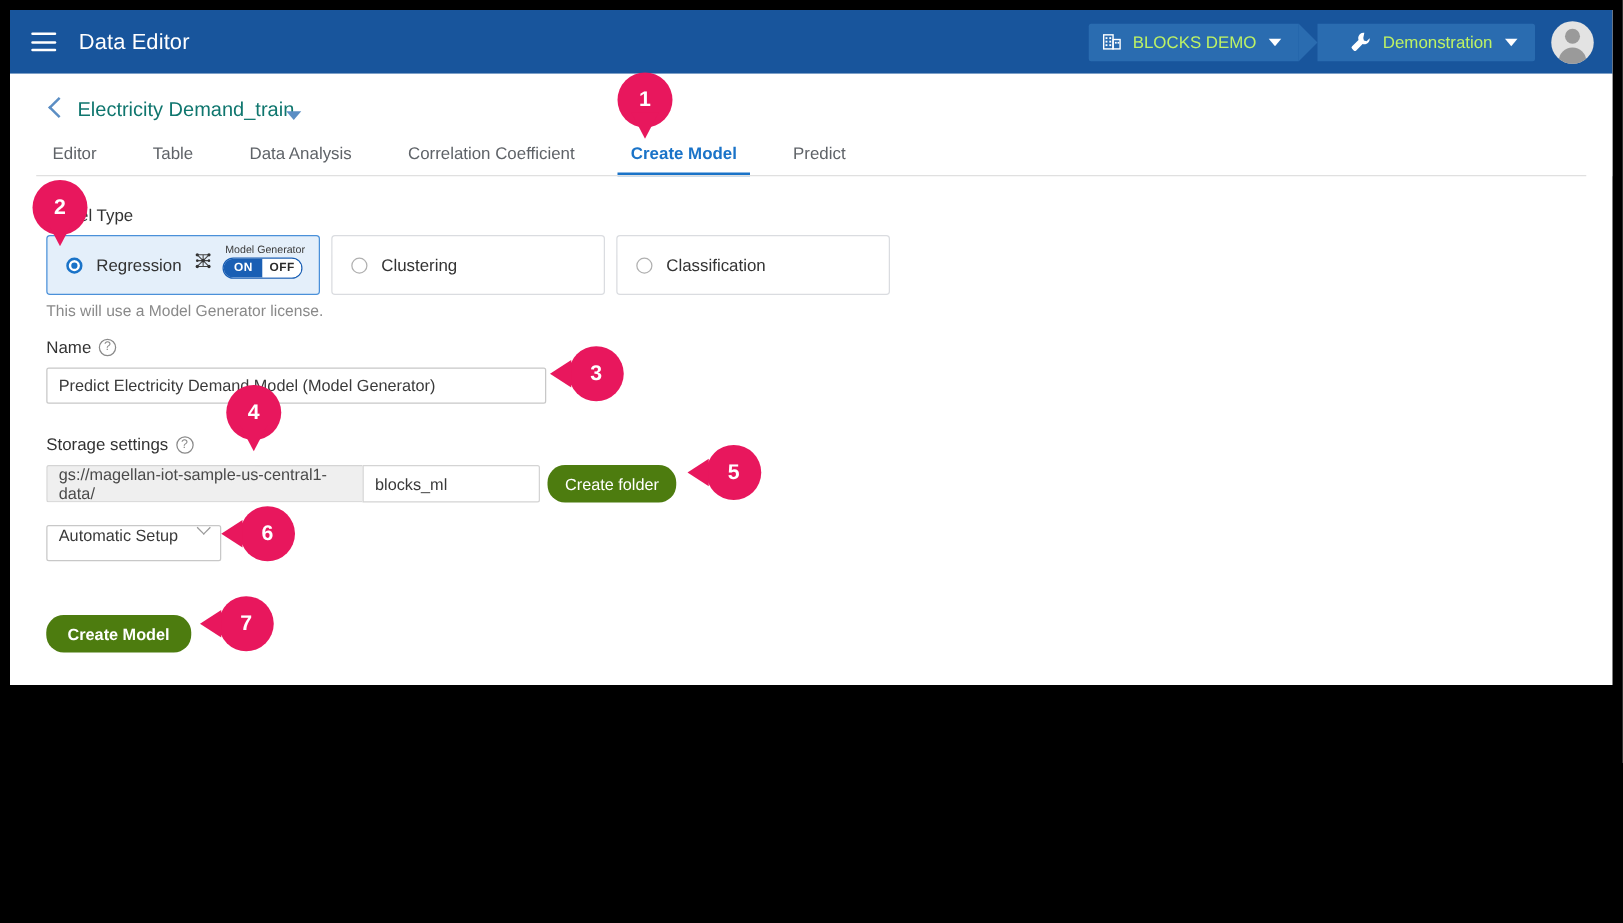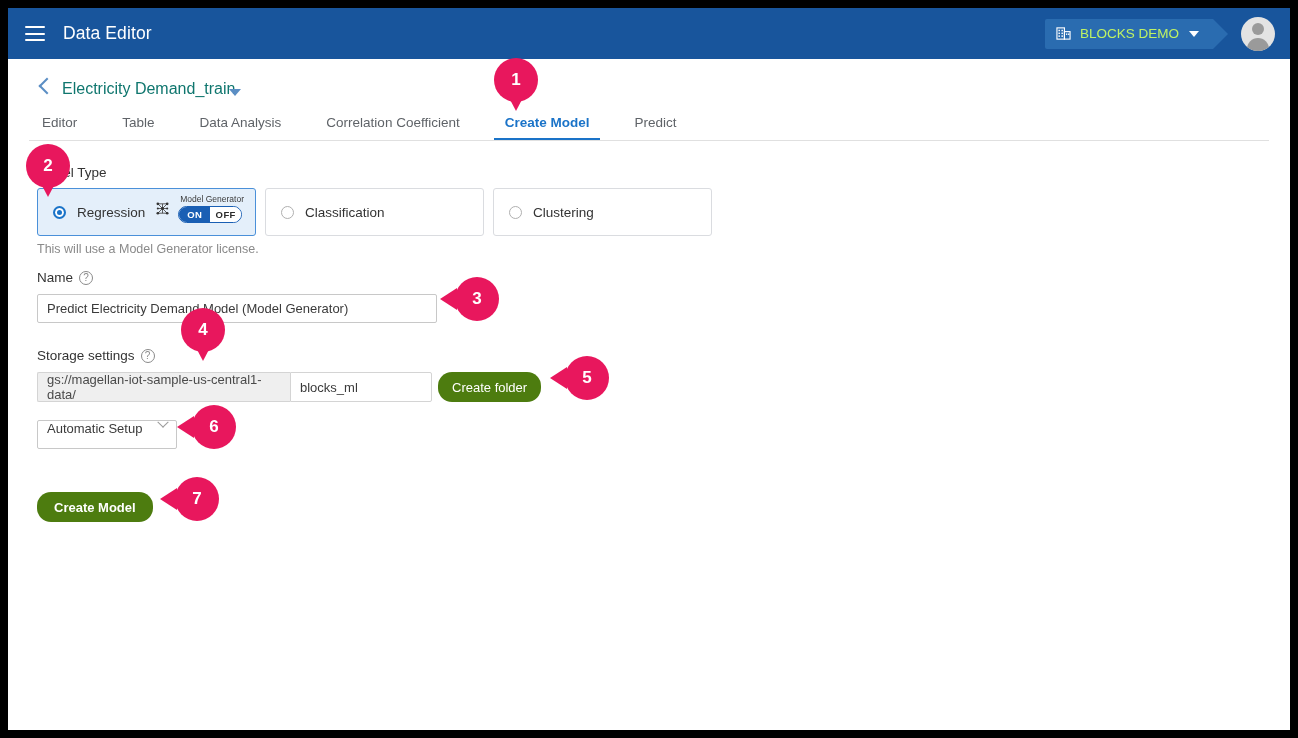--- a/index.html
+++ b/index.html
@@ -10,21 +10,21 @@
   }
   #screen {
     position: relative;
     width: 1298px; height: 738px;
     background: #000;
     overflow: hidden;
   }
   #app {
     position: absolute;
     left: 8px; top: 8px;
-    width: 1282px; height: 722px;
+    width: 1282px; height: 540px;
     background: #ffffff;
     overflow: hidden;
   }
 
   
   .appbar {
     position: absolute; left: 0; top: 0;
     width: 1282px; height: 51px;
     background: #18559c;
     display: flex; align-items: center;
@@ -297,20 +297,29 @@
             <rect x="2.6" y="10" width="1.6" height="1.6" fill="#ffffff"></rect>
             <rect x="5.8" y="10" width="1.6" height="1.6" fill="#ffffff"></rect>
             <rect x="10.6" y="8" width="1.5" height="1.5" fill="#ffffff"></rect>
             <rect x="12.8" y="8" width="1.5" height="1.5" fill="#ffffff"></rect>
           </svg>
         </span>
         <span>BLOCKS DEMO</span>
         <span class="caret-down"></span>
       </div>
       <div class="crumb-gap"></div>
+      <div class="crumb second">
+        <span class="crumb-icon">
+          <svg width="17" height="17" viewBox="0 0 16 16" aria-hidden="true">
+            <path d="M10.8 1.2a4 4 0 0 0-4.4 5.3L1.6 11.3a1.3 1.3 0 0 0 0 1.9l1.2 1.2a1.3 1.3 0 0 0 1.9 0l4.8-4.8a4 4 0 0 0 5.3-4.4l-2.3 2.3-2-0.5-0.5-2z" fill="#ffffff"></path>
+          </svg>
+        </span>
+        <span>Demonstration</span>
+        <span class="caret-down"></span>
+      </div>
       <div class="avatar"></div>
     </div>
   </div>
 
   <div class="subhead">
     <div class="back-chevron"></div>
     <div class="ds-title">Electricity Demand_train</div>
     <div class="ds-caret"></div>
 
     <div class="tabs">
@@ -362,26 +371,26 @@
             <span class="toggle">
               <span class="toggle-on">ON</span>
               <span class="toggle-off">OFF</span>
             </span>
           </span>
         </span>
       </div>
 
       <div class="type-card">
         <span class="radio"></span>
-        <span class="type-name">Classification</span>
+        <span class="type-name">Clustering</span>
       </div>
 
       <div class="type-card">
         <span class="radio"></span>
-        <span class="type-name">Clustering</span>
+        <span class="type-name">Classification</span>
       </div>
     </div>
 
     <div class="license-note">This will use a Model Generator license.</div>
 
     <div class="field-label name-label">
       <span>Name</span>
       <span class="help-icon">?</span>
     </div>
     <input class="name-input" value="Predict Electricity Demand Model (Model Generator)" style="">

